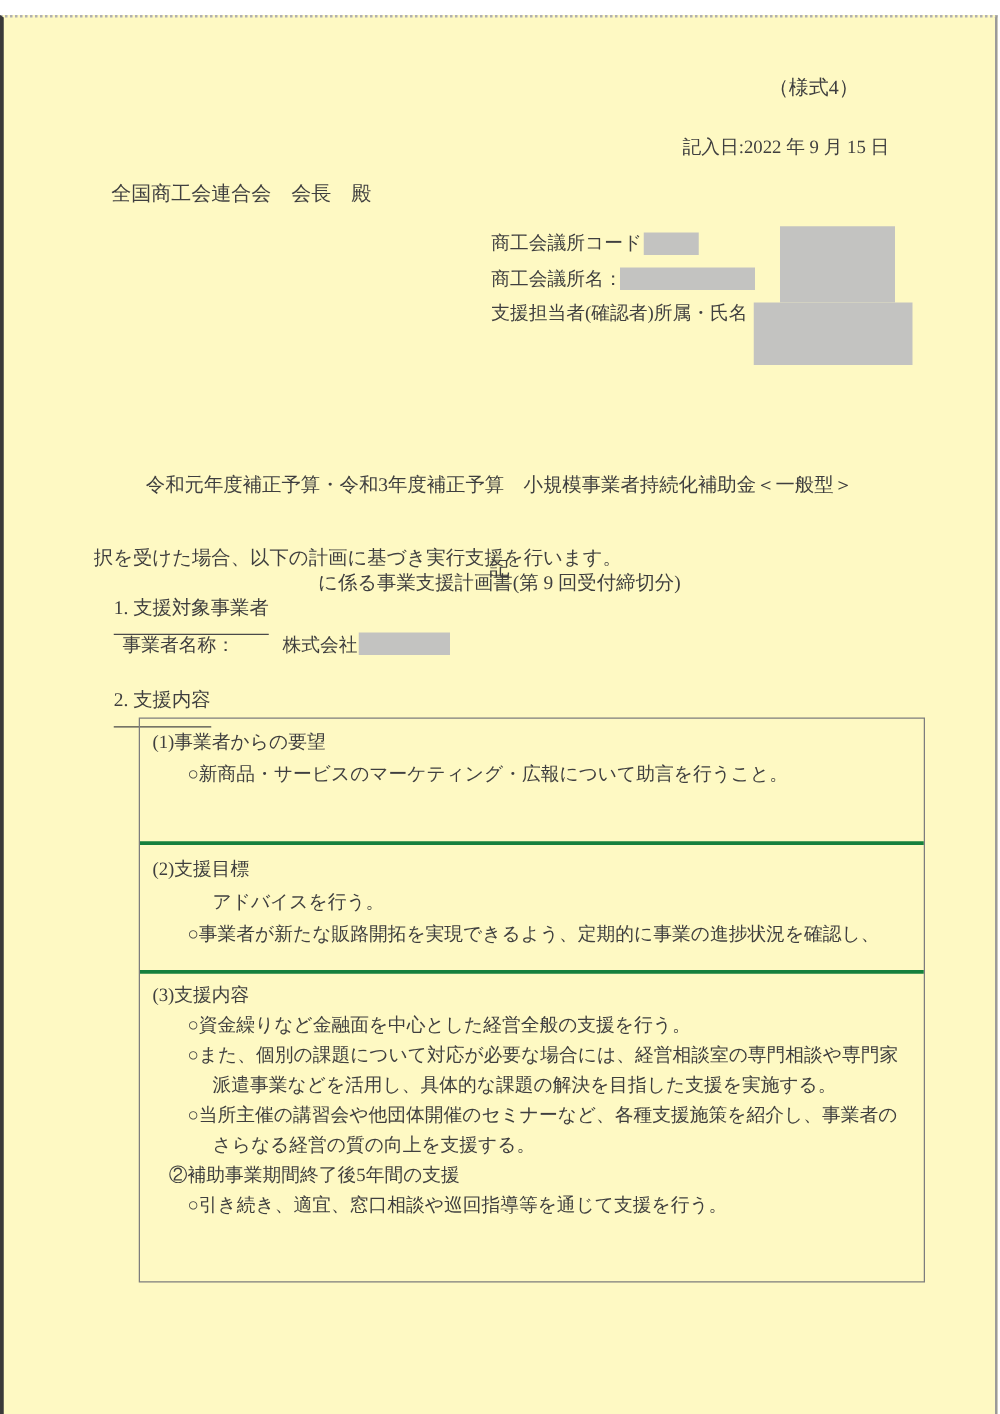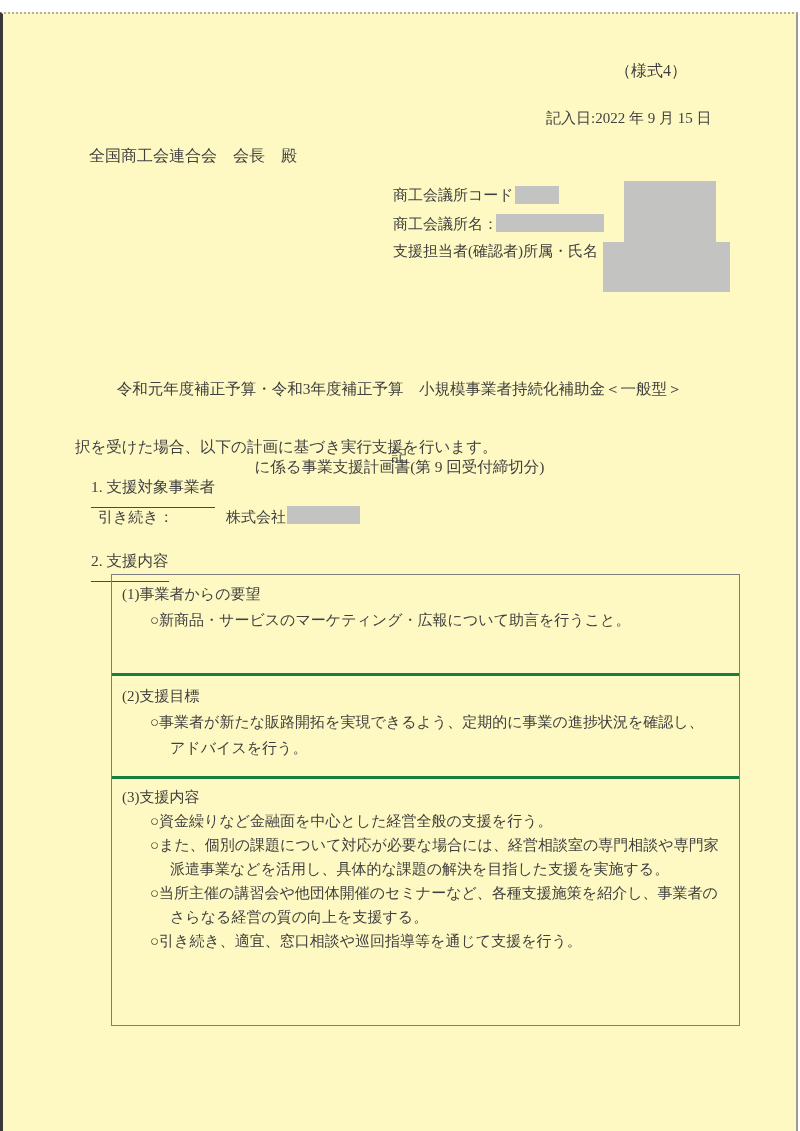--- a/index.html
+++ b/index.html
@@ -99,46 +99,47 @@
 
   <div class="abs txt intro">
     <div>択を受けた場合、以下の計画に基づき実行支援を行います。</div>
   </div>
 
   <div class="abs txt ki" style="font-size:16px;">記</div>
 
   <div class="abs" style="left:88px; top:463px;">
     <span class="txt sec-heading">1. 支援対象事業者</span>
   </div>
-  <div class="abs txt" style="left:95px; top:493px;">引き続き：</div>
+  <div class="abs txt" style="left:95px; top:493px;">事業者名称：</div>
   <div class="abs txt" style="left:223px; top:493px;">株式会社</div>
   <div class="redact-abs" style="left:284px; top:492px; width:73px; height:18px;"></div>
 
   <div class="abs" style="left:88px; top:537px;">
     <span class="txt sec-heading">2. 支援内容</span>
   </div>
 
   <div class="support-table">
 
     <div class="support-row row-1">
       <div class="line ind-a">(1)事業者からの要望</div>
       <div class="line ind-c">○新商品・サービスのマーケティング・広報について助言を行うこと。</div>
     </div>
 
     <div class="support-row row-2">
       <div class="line ind-a">(2)支援目標</div>
+      <div class="line ind-d">アドバイスを行う。</div>
       <div class="line ind-c">○事業者が新たな販路開拓を実現できるよう、定期的に事業の進捗状況を確認し、</div>
-      <div class="line ind-d">アドバイスを行う。</div>
     </div>
 
     <div class="support-row row-3">
       <div class="line ind-a">(3)支援内容</div>
       <div class="line ind-c">○資金繰りなど金融面を中心とした経営全般の支援を行う。</div>
       <div class="line ind-c">○また、個別の課題について対応が必要な場合には、経営相談室の専門相談や専門家</div>
       <div class="line ind-d">派遣事業などを活用し、具体的な課題の解決を目指した支援を実施する。</div>
       <div class="line ind-c">○当所主催の講習会や他団体開催のセミナーなど、各種支援施策を紹介し、事業者の</div>
       <div class="line ind-d">さらなる経営の質の向上を支援する。</div>
+      <div class="line ind-b">②補助事業期間終了後5年間の支援</div>
       <div class="line ind-c">○引き続き、適宜、窓口相談や巡回指導等を通じて支援を行う。</div>
     </div>
 
   </div>
 
 </div>
 
 </body></html>

